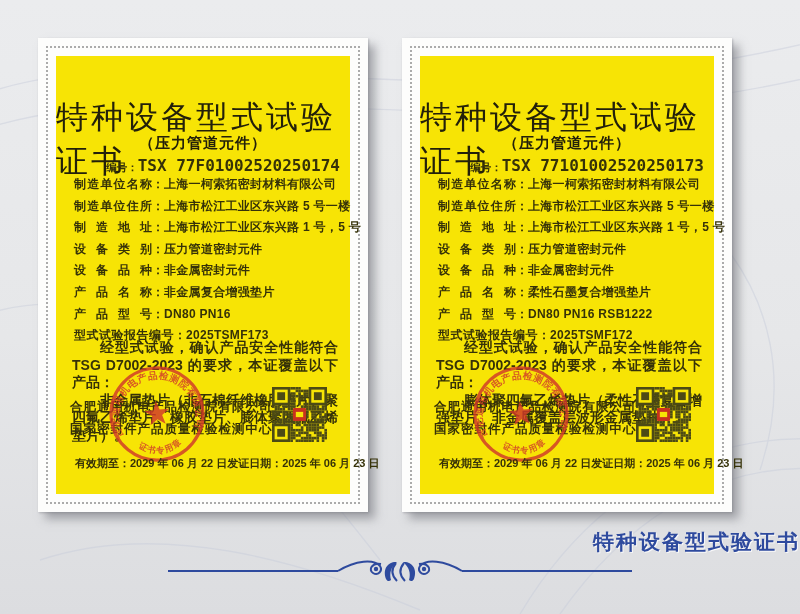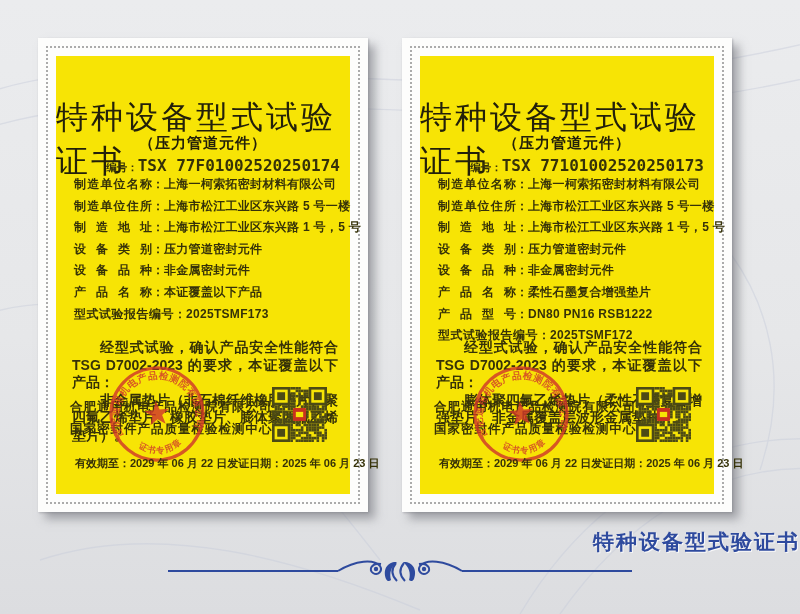--- a/index.html
+++ b/index.html
@@ -94,21 +94,22 @@
       <div class="cert-title">特种设备型式试验证书</div>
       <div class="cert-subtitle">（压力管道元件）</div>
       <div class="serial"><span>编号：</span><span class="num">TSX 77F01002520250174</span></div>
 
       <div class="fields">
         <div class="frow"><span class="flabel">制造单位名称</span><span class="colon">：</span><span class="fvalue">上海一柯索拓密封材料有限公司</span></div>
         <div class="frow"><span class="flabel">制造单位住所</span><span class="colon">：</span><span class="fvalue">上海市松江工业区东兴路 5 号一楼</span></div>
         <div class="frow"><span class="flabel">制造地址</span><span class="colon">：</span><span class="fvalue">上海市松江工业区东兴路 1 号，5 号</span></div>
         <div class="frow"><span class="flabel">设备类别</span><span class="colon">：</span><span class="fvalue">压力管道密封元件</span></div>
         <div class="frow"><span class="flabel">设备品种</span><span class="colon">：</span><span class="fvalue">非金属密封元件</span></div>
-        <div class="frow"><span class="flabel">产品名称</span><span class="colon">：</span><span class="fvalue">本证覆盖以下产品</span></div>
+        <div class="frow"><span class="flabel">产品名称</span><span class="colon">：</span><span class="fvalue">非金属复合增强垫片</span></div>
+        <div class="frow"><span class="flabel">产品型号</span><span class="colon">：</span><span class="fvalue">DN80 PN16</span></div>
         <div class="frow"><span class="flabel compact">型式试验报告编号</span><span class="colon">：</span><span class="fvalue">2025TSMF173</span></div>
       </div>
 
       <div class="para">
         <p>经型式试验，确认产品安全性能符合 TSG D7002-2023 的要求，本证覆盖以下产品：</p>
         <p>非金属垫片（非石棉纤维橡胶垫片、聚四氟乙烯垫片、橡胶垫片、膨体聚四氟乙烯垫片）。</p>
       </div>
 
       <div class="issuer">
         <div>合肥通用机电产品检测院有限公司</div>

